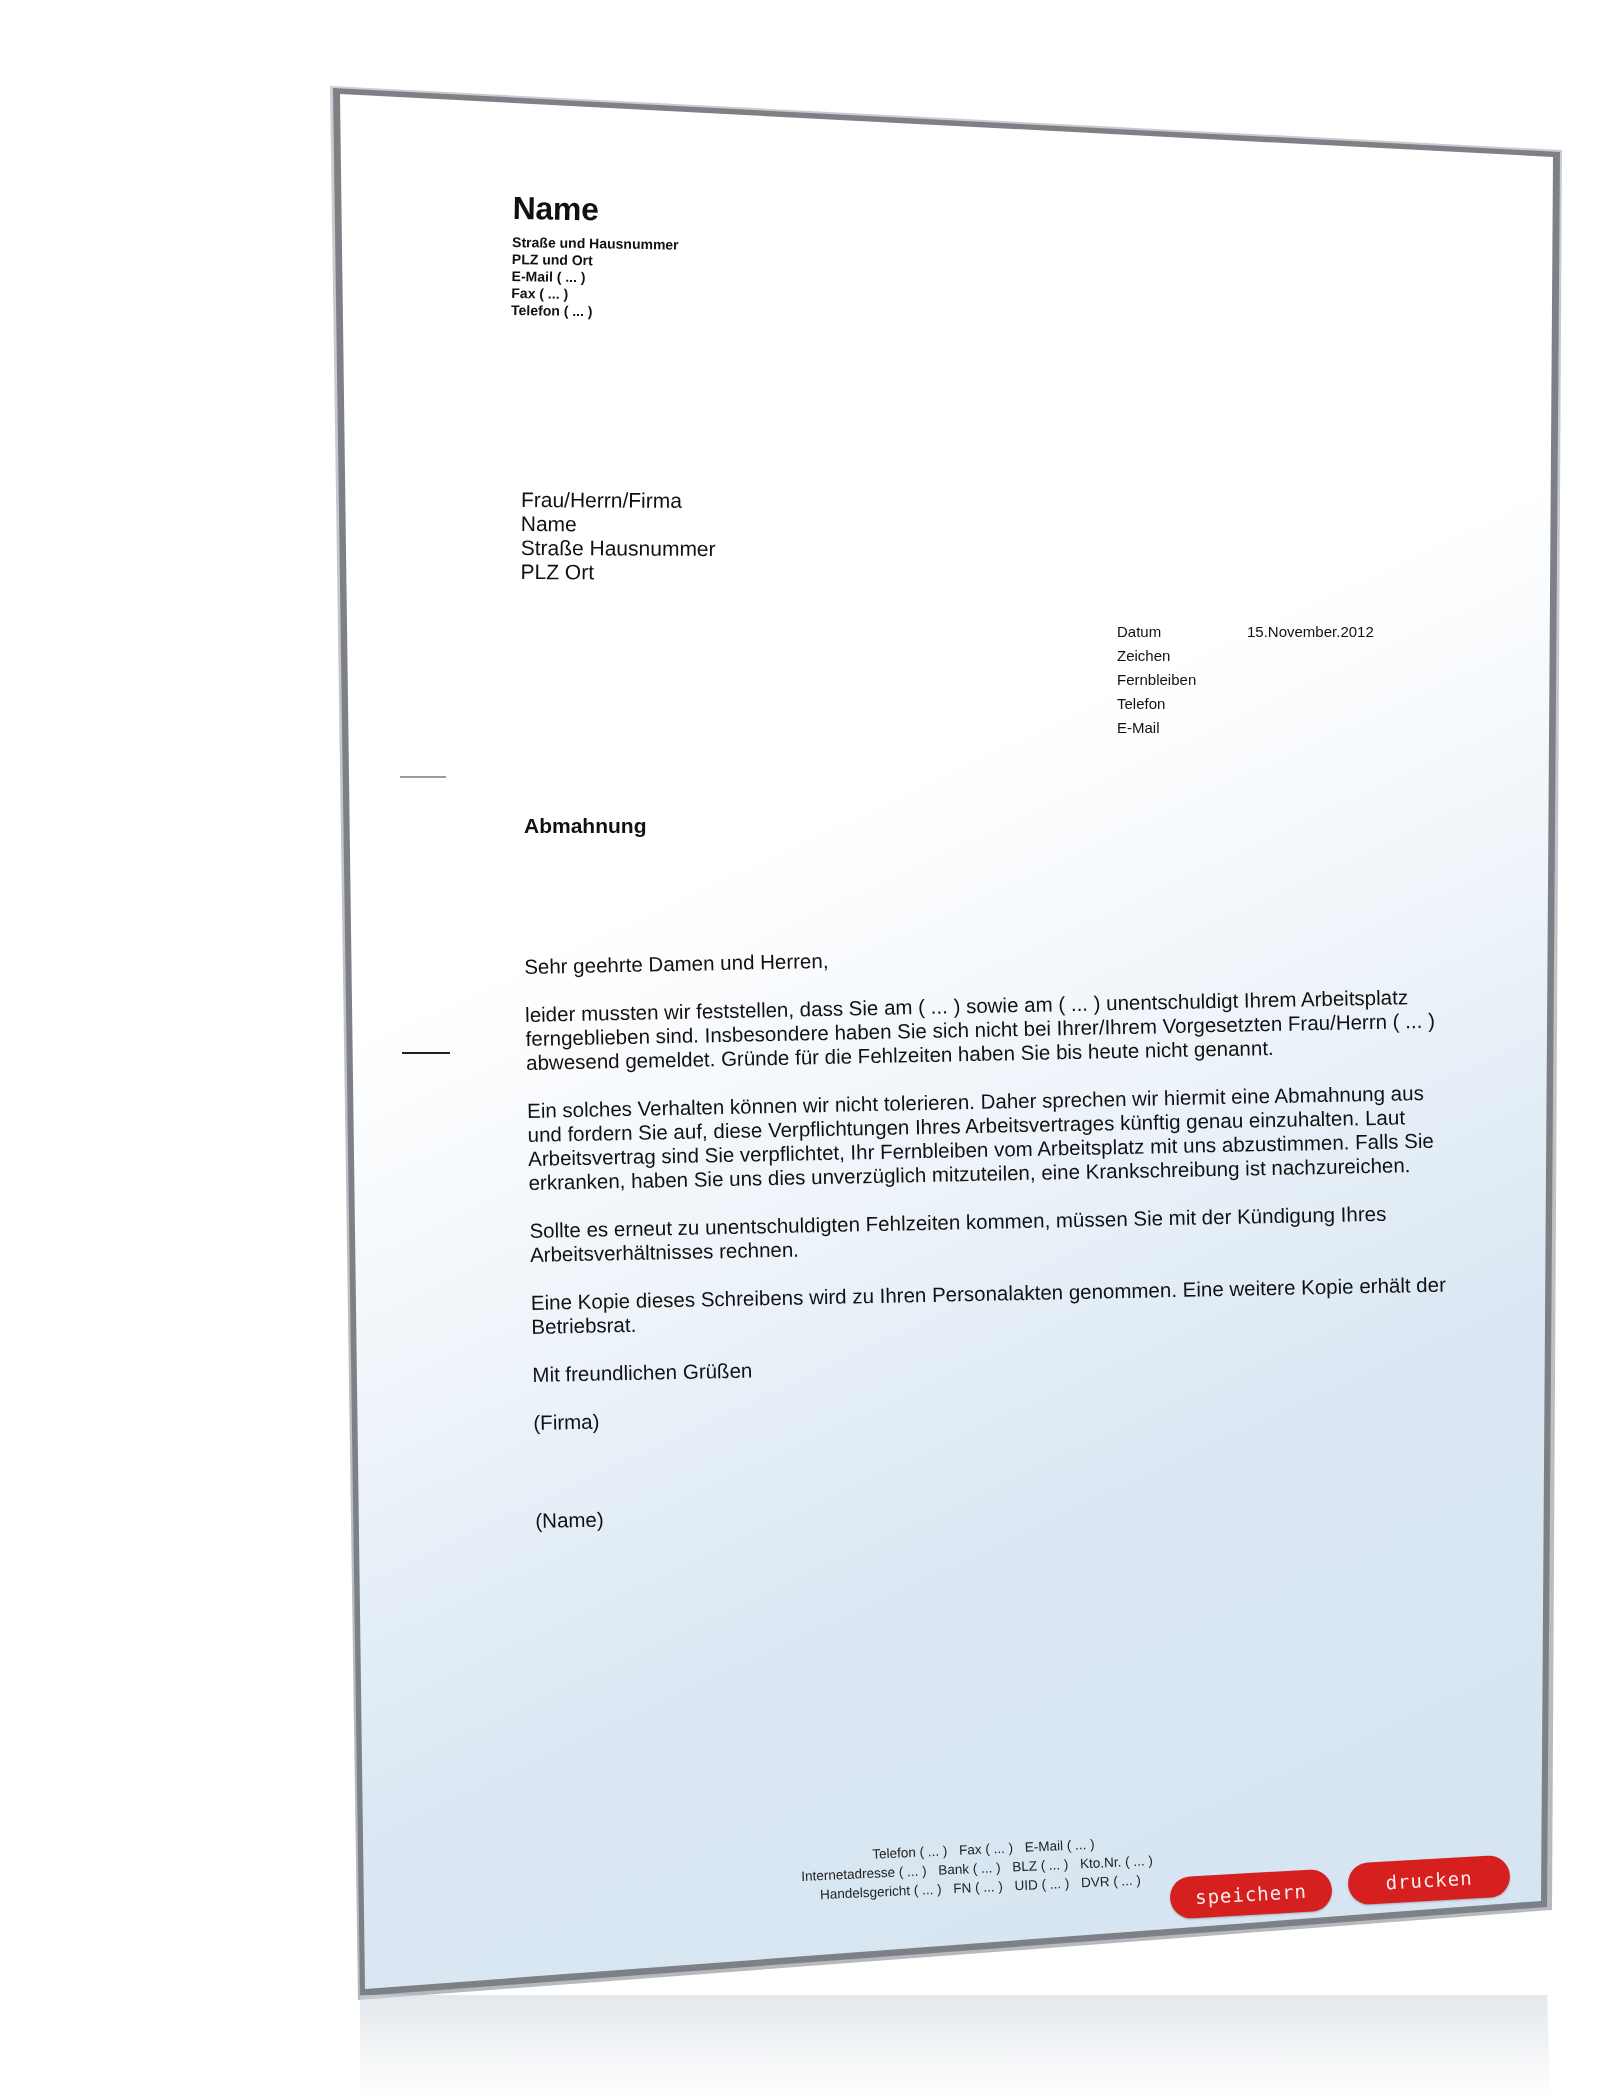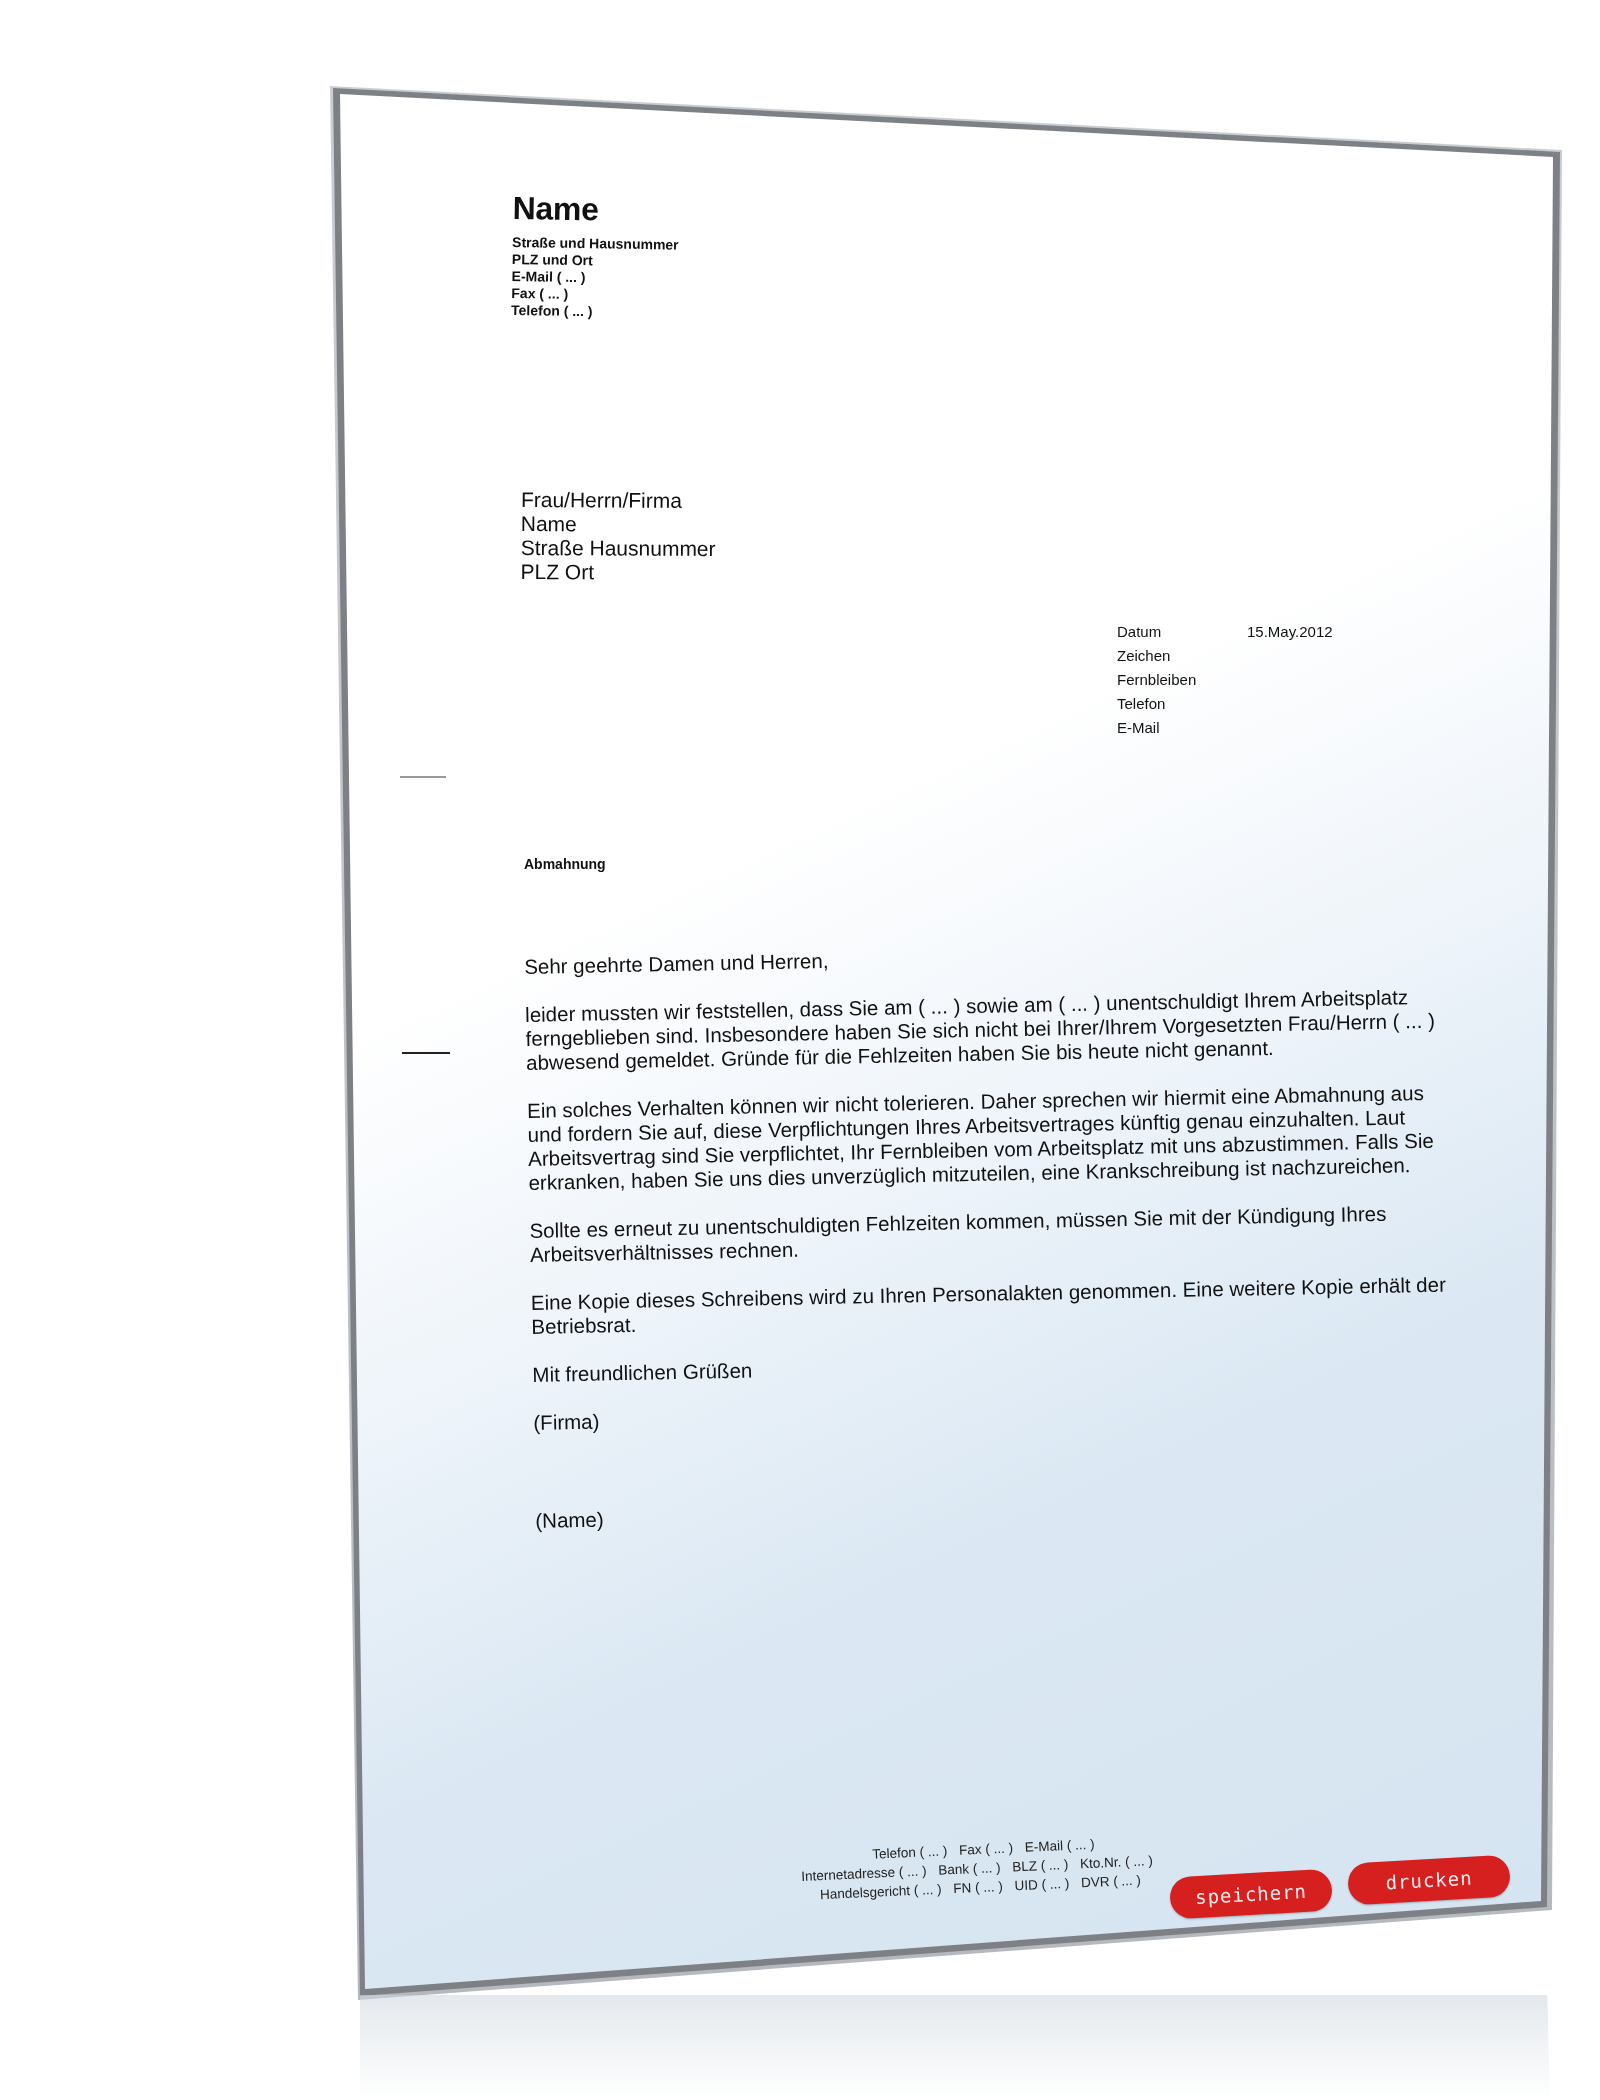--- a/index.html
+++ b/index.html
@@ -43,21 +43,21 @@
 
   .meta { position:absolute; left:1117px; top:620px; font-size:15px; line-height:24px; }
   .meta-row { display:flex; }
   .meta-label { width:130px; }
   .meta-value { }
 
   .fold-mark { position:absolute; height:2px; }
   .fold-1 { left:400px; top:776px; width:46px; background:#9a9a9a; height:1.5px; }
   .fold-2 { left:402px; top:1052px; width:48px; background:#222; }
 
-  .subject { position:absolute; left:524px; top:856px; font-weight:bold; font-size:14px; }
+  .subject { position:absolute; left:524px; top:814px; font-weight:bold; font-size:21px; }
 
   .body-text { position:absolute; left:524px; top:955px; width:920px; font-size:20.5px; line-height:24px; transform:rotate(-1.15deg); transform-origin:left top; }
   .body-text p { margin:0 0 24px 0; }
   .body-text .salutation { margin-bottom:24px; }
   .sig { margin:0; }
   .sig-gap { height:50px; }
 
   .footer { position:absolute; left:800px; top:1848px; font-size:13.5px; line-height:19px; color:#222; transform:rotate(-2.6deg); transform-origin:left top; }
   .footer-row { white-space:nowrap; }
   .footer-row.r1 { padding-left:72px; }
@@ -100,21 +100,21 @@
   <div class="recipient">
     <div>Frau/Herrn/Firma</div>
     <div>Name</div>
     <div>Straße Hausnummer</div>
     <div>PLZ Ort</div>
   </div>
 
   <div class="meta">
     <div class="meta-row">
       <span class="meta-label">Datum</span>
-      <span class="meta-value">15.May.2012</span>
+      <span class="meta-value">15.November.2012</span>
     </div>
     <div class="meta-row">
       <span class="meta-label">Zeichen</span>
       <span class="meta-value"></span>
     </div>
     <div class="meta-row">
       <span class="meta-label">Fernbleiben</span>
       <span class="meta-value"></span>
     </div>
     <div class="meta-row">

